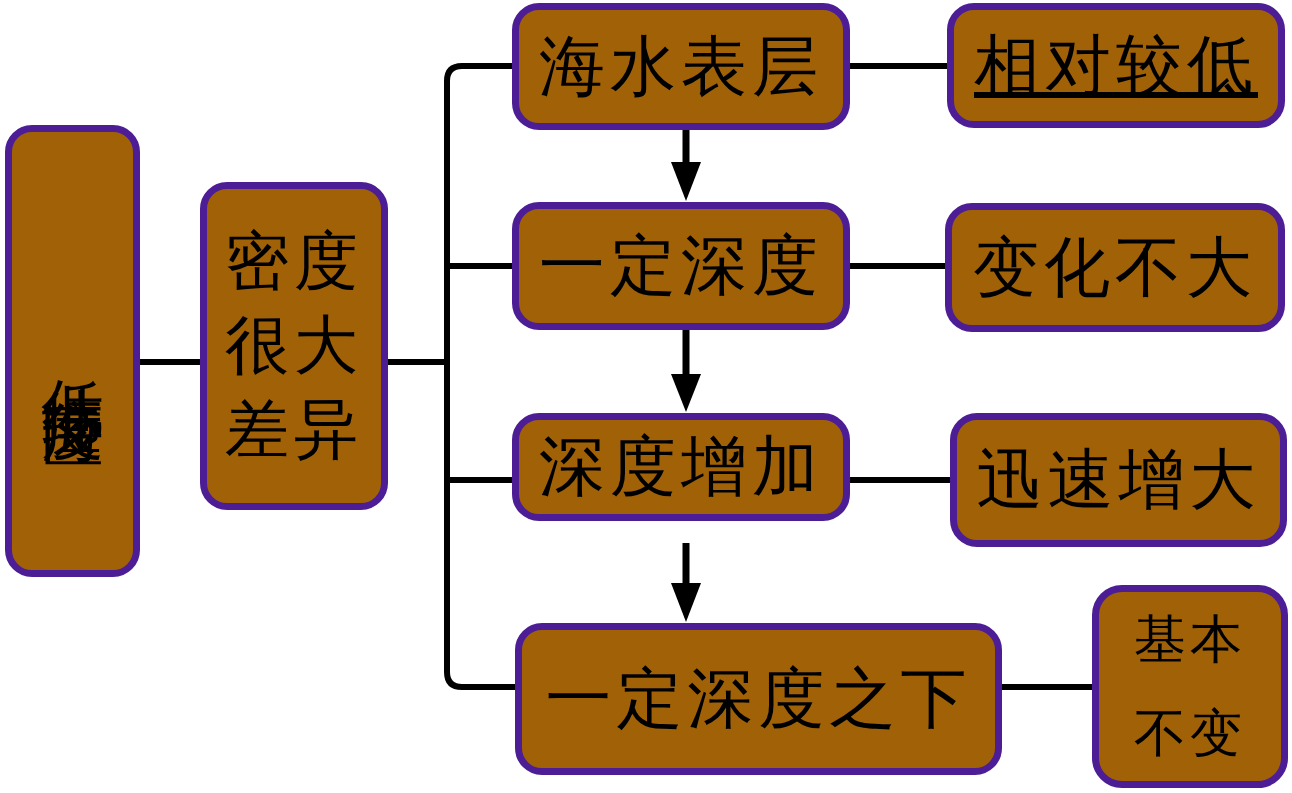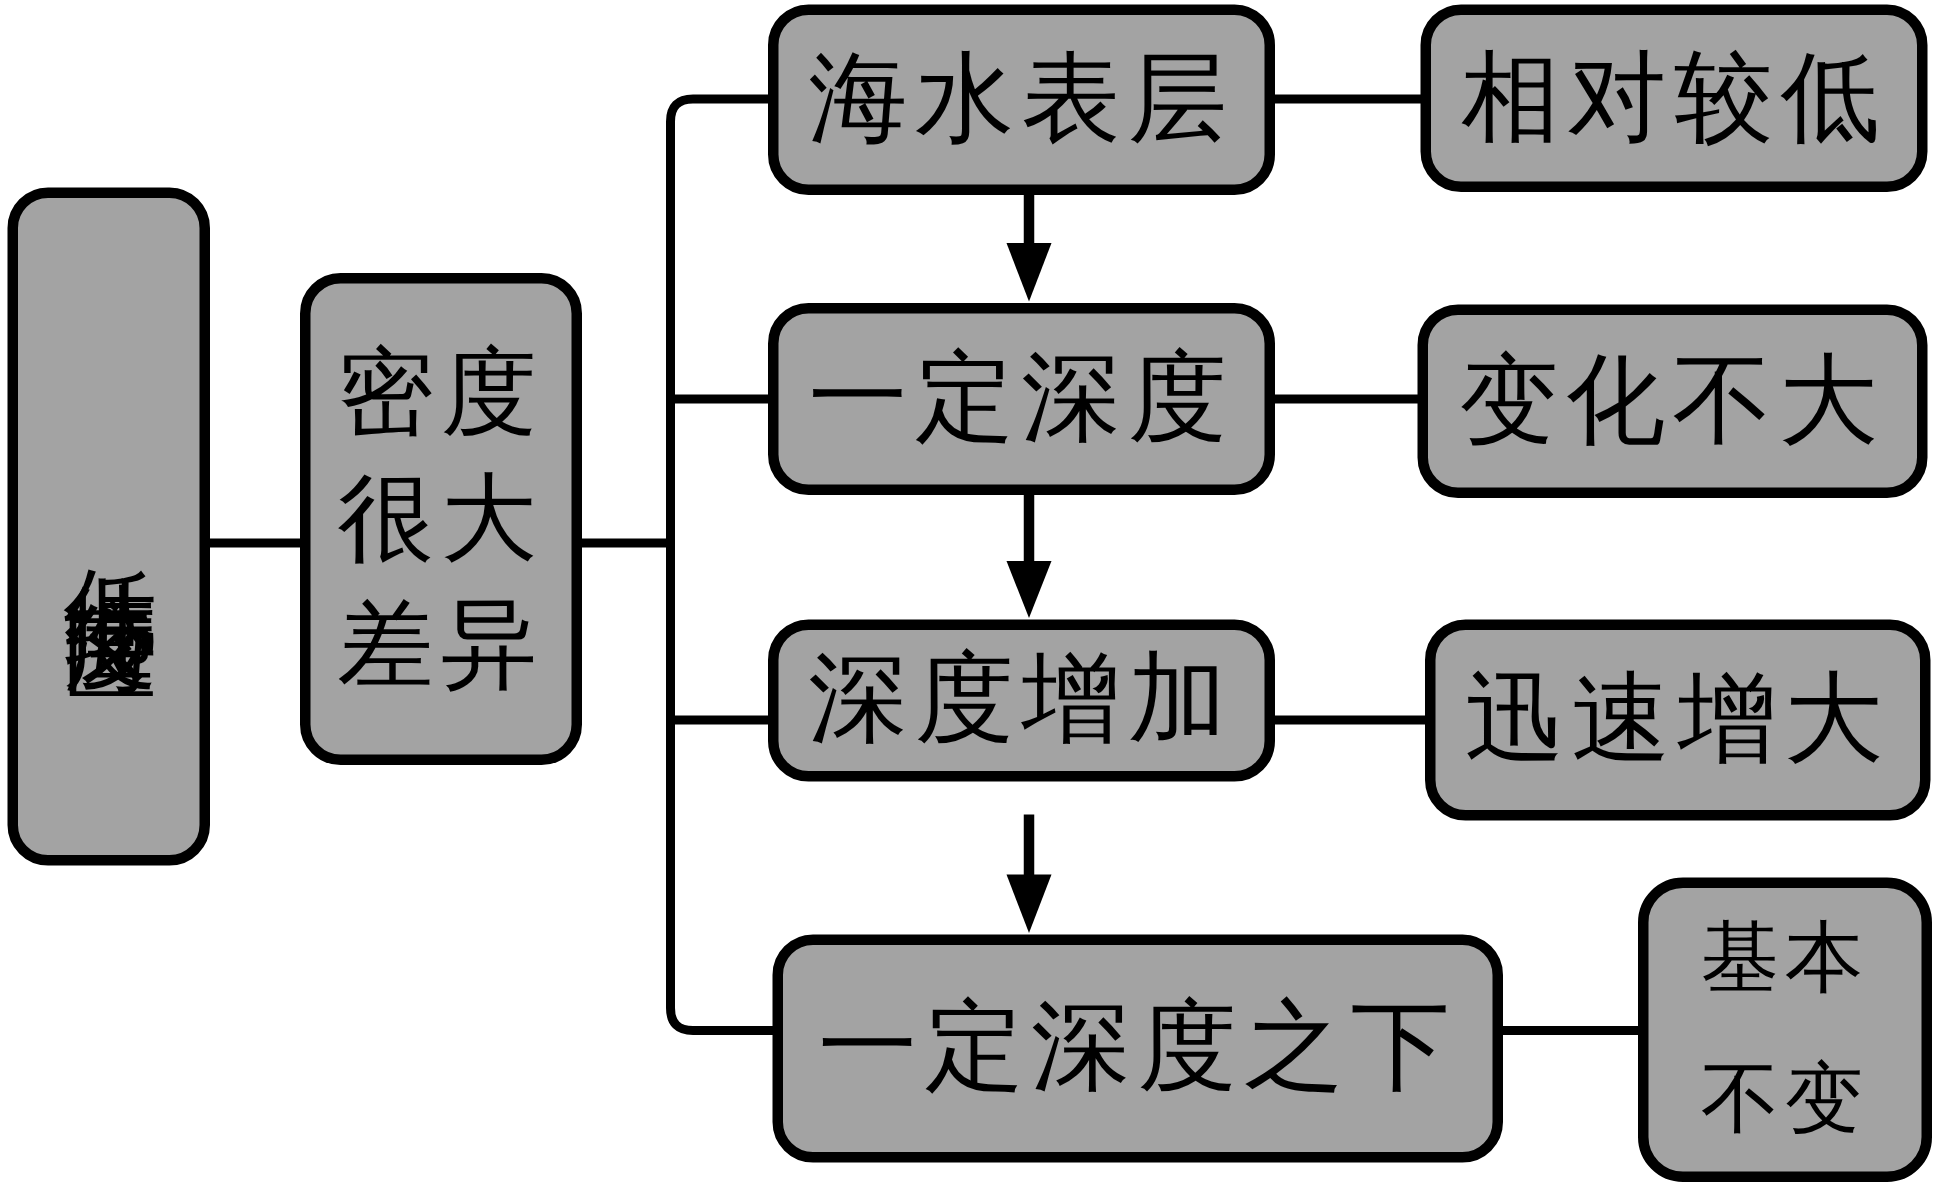--- a/index.html
+++ b/index.html
@@ -9,22 +9,22 @@
     height: 793px;
     background: #ffffff;
     color: #000;
     font-family: "Liberation Serif", "DejaVu Serif", serif;
     overflow: hidden;
   }
   svg.wires { position: absolute; left: 0; top: 0; display: block; }
   .node {
     position: absolute;
     box-sizing: border-box;
-    background: #a3a3a3;
-    border: 7px solid #000000;
+    background: #a16207;
+    border: 7px solid #4c1d95;
     border-radius: 27px;
     display: flex;
     align-items: center;
     justify-content: center;
     text-align: center;
     font-size: 66px;
     line-height: 1;
     letter-spacing: 5px;
     white-space: nowrap;
   }
@@ -35,21 +35,21 @@
     font-size: 62px;
     letter-spacing: 8px;
   }
   .node-cause { left: 200px; top: 182px; width: 188px; height: 328px;
     flex-direction: column; font-size: 64px; }
   .node-cause .line { line-height: 84px; letter-spacing: 5px; }
   .node-cond1 { left: 512px; top: 3px;   width: 338px; height: 127px; }
   .node-cond2 { left: 512px; top: 202px; width: 338px; height: 128px; }
   .node-cond3 { left: 512px; top: 413px; width: 338px; height: 108px; }
   .node-cond4 { left: 515px; top: 623px; width: 487px; height: 152px; }
-  .node-res1  { left: 947px; top: 3px;   width: 338px; height: 125px; }
+  .node-res1  { left: 947px; top: 3px;   width: 338px; height: 125px; text-decoration: underline; }
   .node-res2  { left: 945px; top: 203px; width: 340px; height: 129px; }
   .node-res3  { left: 950px; top: 413px; width: 337px; height: 134px; }
   .node-res4  { left: 1092px; top: 585px; width: 196px; height: 203px;
     flex-direction: column; font-size: 52px; border-radius: 30px; }
   .node-res4 .line { line-height: 94px; letter-spacing: 4px; }
 </style>
 </head>
 <body>
 
 <div class="stage">

